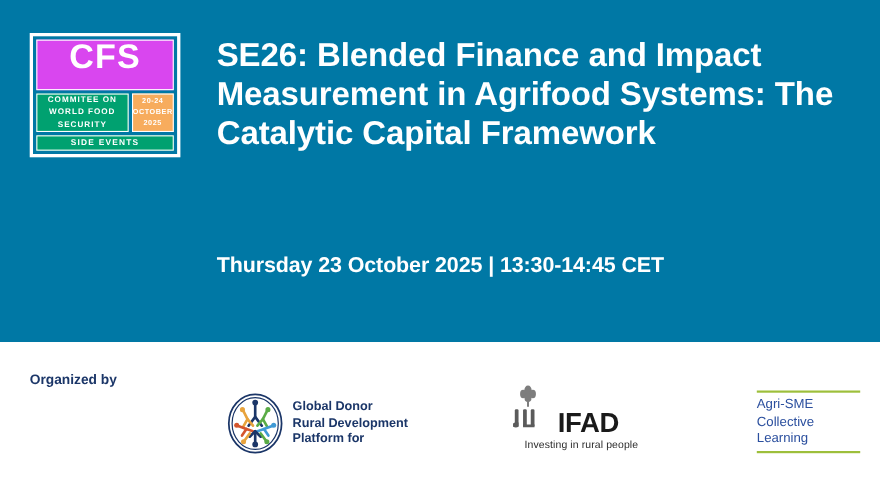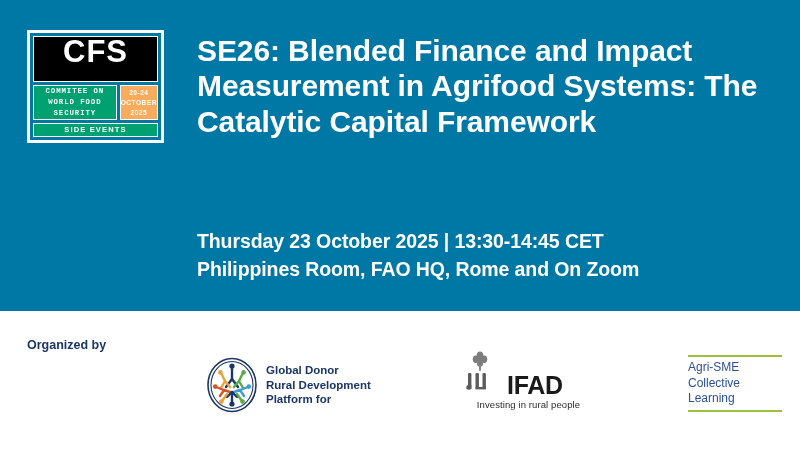--- a/index.html
+++ b/index.html
@@ -55,21 +55,21 @@
     display: flex;
     align-items: center;
     justify-content: center;
     text-align: center;
     box-sizing: border-box;
     border: 1px solid #ffffff;
     color: #ffffff;
   }
   .cfs-title-box {
     flex: 1 1 auto;
-    background: #000000;
+    background: #d946ef;
     font-size: 31px;
     font-weight: 700;
     letter-spacing: 1px;
     line-height: 1;
     padding-bottom: 16px;
   }
   .cfs-num-box {
     width: 54px;
     background: #1273a8;
     font-size: 31px;
@@ -78,21 +78,20 @@
     line-height: 1;
     padding-bottom: 2px;
   }
   .cfs-sub-box {
     flex: 1 1 auto;
     background: #00a170;
     font-size: 7.4px;
     font-weight: 700;
     letter-spacing: 0.9px;
     line-height: 1.45;
-    font-family: Liberation Mono, monospace;
   }
   .cfs-date-box {
     width: 54px;
     background: #f7ac5d;
     font-size: 6.6px;
     font-weight: 700;
     letter-spacing: 0.5px;
     line-height: 1.5;
   }
   .cfs-side-box {
@@ -244,21 +243,20 @@
       </div>
       <div class="cfs-row cfs-row-bot">
         <div class="cfs-cell cfs-side-box">SIDE EVENTS</div>
       </div>
     </div>
 
     <div class="event-title">SE26: Blended Finance and Impact Measurement in Agrifood Systems: The Catalytic Capital Framework</div>
 
     <div class="event-meta">
       <div>Thursday 23 October 2025 | 13:30-14:45 CET</div>
-      <div>Philippines Room, FAO HQ, Rome and On Zoom</div>
     </div>
   </div>
 
   <div class="footer">
 
     <div class="organized-by">Organized by</div>
 
     <div class="logo-row">
 
       <div class="gdp-logo">

